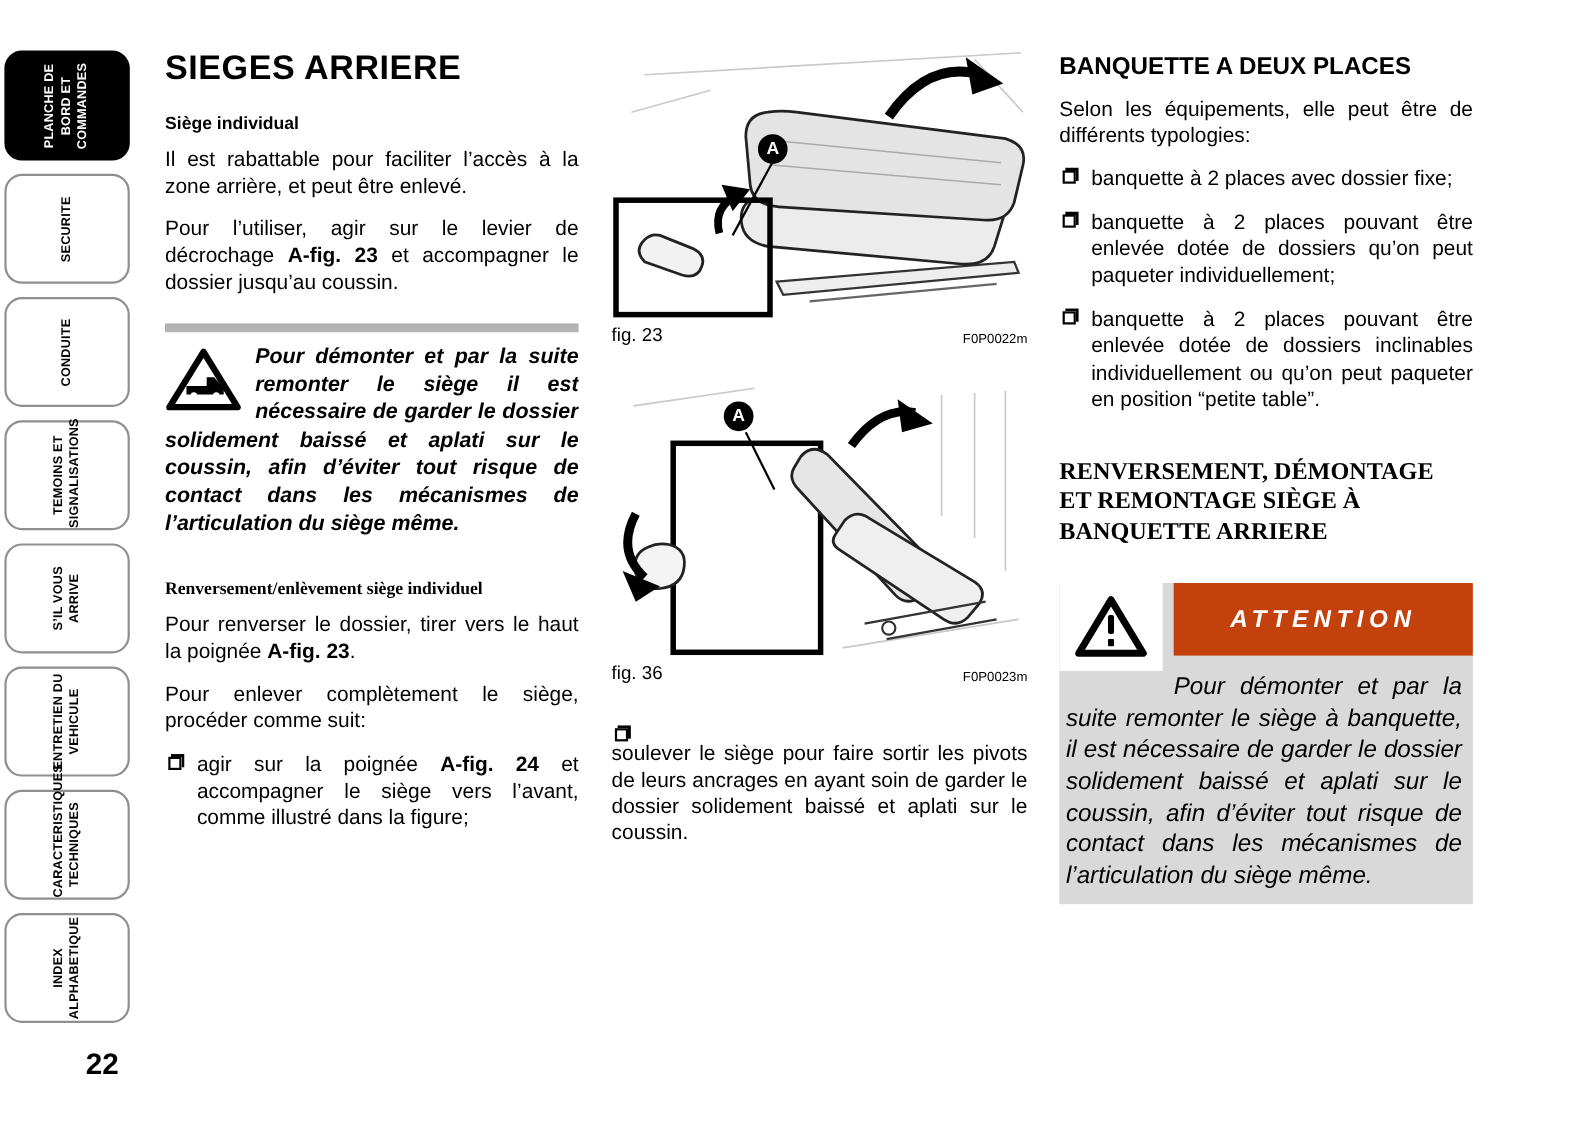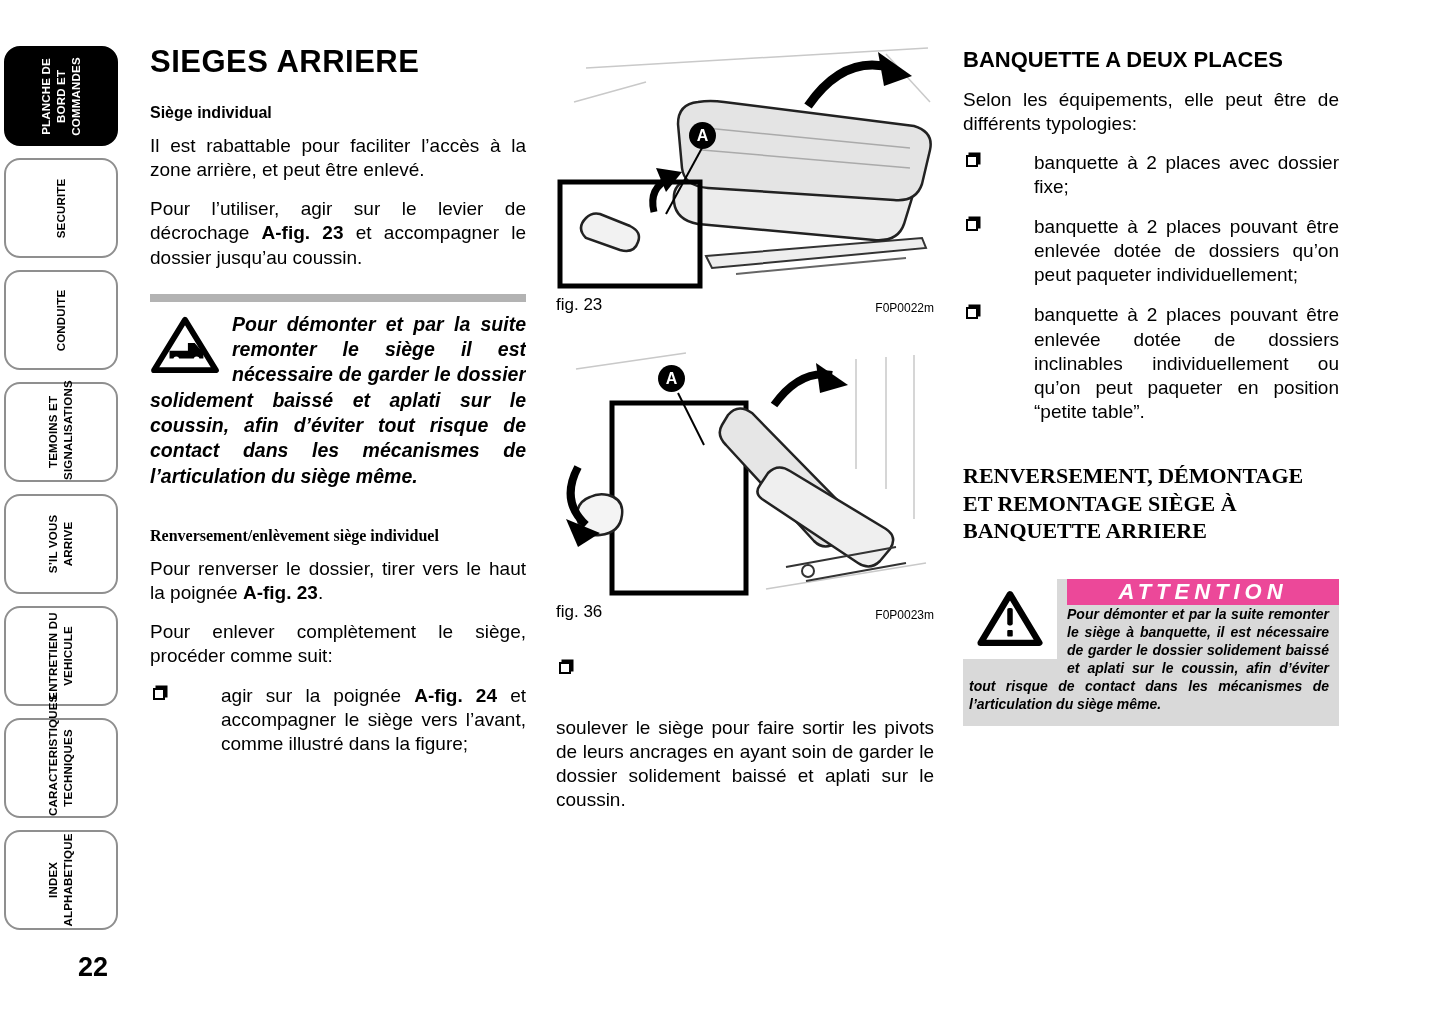--- a/index.html
+++ b/index.html
@@ -28,43 +28,43 @@
   p.body { margin-bottom:15px; }
 
   
   .warn-bar { height:8px; background:#b3b3b3; margin:24px 0 10px 0; }
   .warn-body { font-weight:bold; font-style:italic; font-size:19.5px; line-height:1.3; text-align:justify; overflow:hidden; }
   .warn-icon { float:left; width:70px; height:60px; margin:3px 12px 4px 0; }
 
   .section-gap { margin-top:38px;font-family:Liberation Serif, serif; }
 
   
-  .bullet { display:flex; margin-bottom:16px;gap:42px; }
+  .bullet { display:flex; margin-bottom:16px; }
   .bullet .box { flex:0 0 auto; width:12px; height:12px; border:2px solid #000; box-shadow:2.5px -2.5px 0 0 #000;
                  margin:4px 14px 0 3px; }
   .bullet-text { flex:1; }
 
   
   .figure { position:relative; width:378px; height:248px; background:#fff; }
   .callout { position:absolute; width:27px; height:27px; border-radius:50%; background:#000; color:#fff;
              font-weight:bold; font-size:16px; display:flex; align-items:center; justify-content:center; }
   .fig-caption { display:flex; justify-content:space-between; align-items:flex-end; margin-top:5px; }
   .fig-label { font-size:17px; }
   .fig-code { font-size:12px; }
   .fig-block + .fig-block { margin-top:34px; }
   .col2-bullet { margin-top:36px;flex-direction:column; }
 
   
   .attention-box { background:#d9d9d9; margin-top:34px; overflow:hidden; padding-bottom:12px; }
   .att-icon { float:left; width:94px; height:80px; background:#fff; display:flex; align-items:center;
               justify-content:center; margin:0 10px 4px 0; }
-  .att-titlebar { overflow:hidden; background:#ec4899; color:#fff; font-weight:bold; font-style:italic;
-                  font-size:22px; letter-spacing:5px; text-align:center; padding:0 0; }
-  .att-text { font-weight:bold; font-style:italic; font-size:14px; line-height:1.3; text-align:justify;
-              padding:0 10px 0 6px; }
+  .att-titlebar { overflow:hidden; background:#c2410c; color:#fff; font-weight:bold; font-style:italic;
+                  font-size:22px; letter-spacing:5px; text-align:center; padding:20px 0; }
+  .att-text { font-weight:normal; font-style:italic; font-size:22px; line-height:1.3; text-align:justify;
+              padding:14px 10px 0 6px; }
 </style>
 </head>
 <body>
 
 <div class="page">
 
   <nav class="sidebar">
     <div class="tab active">
       <span class="tab-label">PLANCHE DE
 BORD ET

